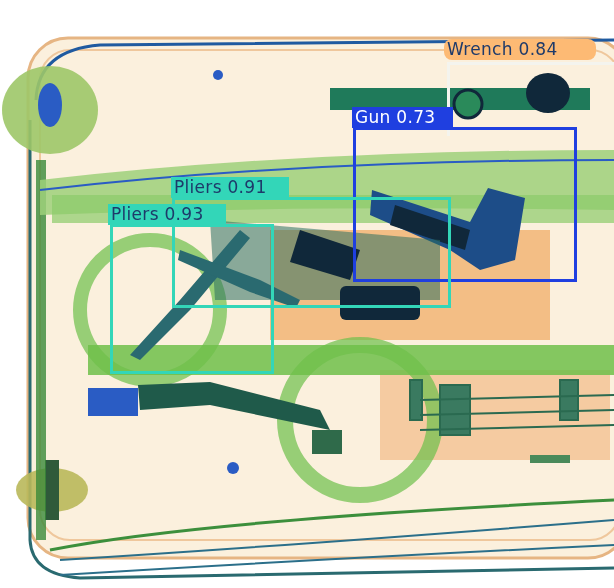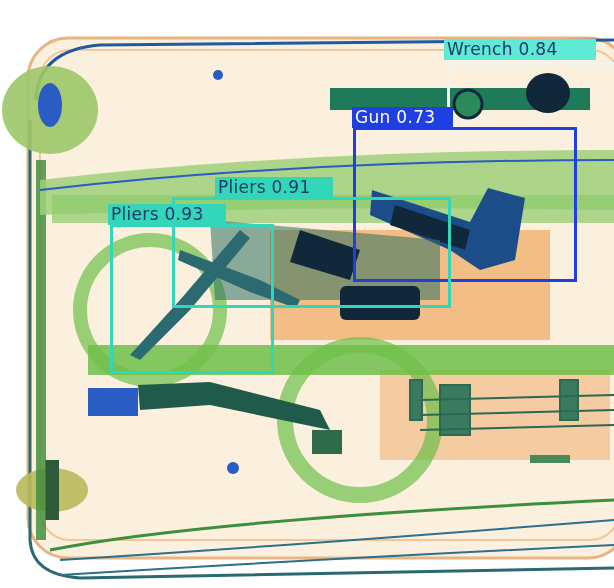--- a/index.html
+++ b/index.html
@@ -77,24 +77,24 @@
       <line x1="420" y1="415" x2="614" y2="410"></line>
       <line x1="420" y1="430" x2="614" y2="425"></line>
     </g>
 
     <circle cx="218" cy="75" r="5" fill="#2a5cc4"></circle>
     <circle cx="233" cy="468" r="6" fill="#2a5cc4"></circle>
     <rect x="530" y="455" width="40" height="8" fill="#4a8a5a"></rect>
   </svg>
 
   <div class="det-box" style="left:447px; top:62px; width:170px; height:74px; border-color:#f4f4ee; border-right:none; border-bottom:none;"></div>
-  <div class="det-label" style="left:444px; top:39px; width:152px; background:#5eead4; color:#1e3a6a;">Wrench 0.84</div>
+  <div class="det-label" style="left:444px; top:39px; width:152px; background:#fdba74; color:#1e3a6a;border-radius:8px;">Wrench 0.84</div>
 
   <div class="det-box" style="left:353px; top:127px; width:224px; height:155px; border-color:#1f3fe0;"></div>
   <div class="det-label" style="left:352px; top:107px; width:101px; background:#1f3fe0; color:#ffffff;">Gun 0.73</div>
 
   <div class="det-box" style="left:172px; top:197px; width:279px; height:111px; border-color:#33d6b8;"></div>
-  <div class="det-label" style="left:171px; top:177px; width:118px; background:#33d6b8; color:#1e3a6a;margin-left:44px;">Pliers 0.91</div>
+  <div class="det-label" style="left:171px; top:177px; width:118px; background:#33d6b8; color:#1e3a6a;">Pliers 0.91</div>
 
   <div class="det-box" style="left:110px; top:224px; width:164px; height:150px; border-color:#33d6b8;"></div>
   <div class="det-label" style="left:108px; top:204px; width:118px; background:#33d6b8; color:#1e3a6a;">Pliers 0.93</div>
 
 </div>
 
 </body></html>

